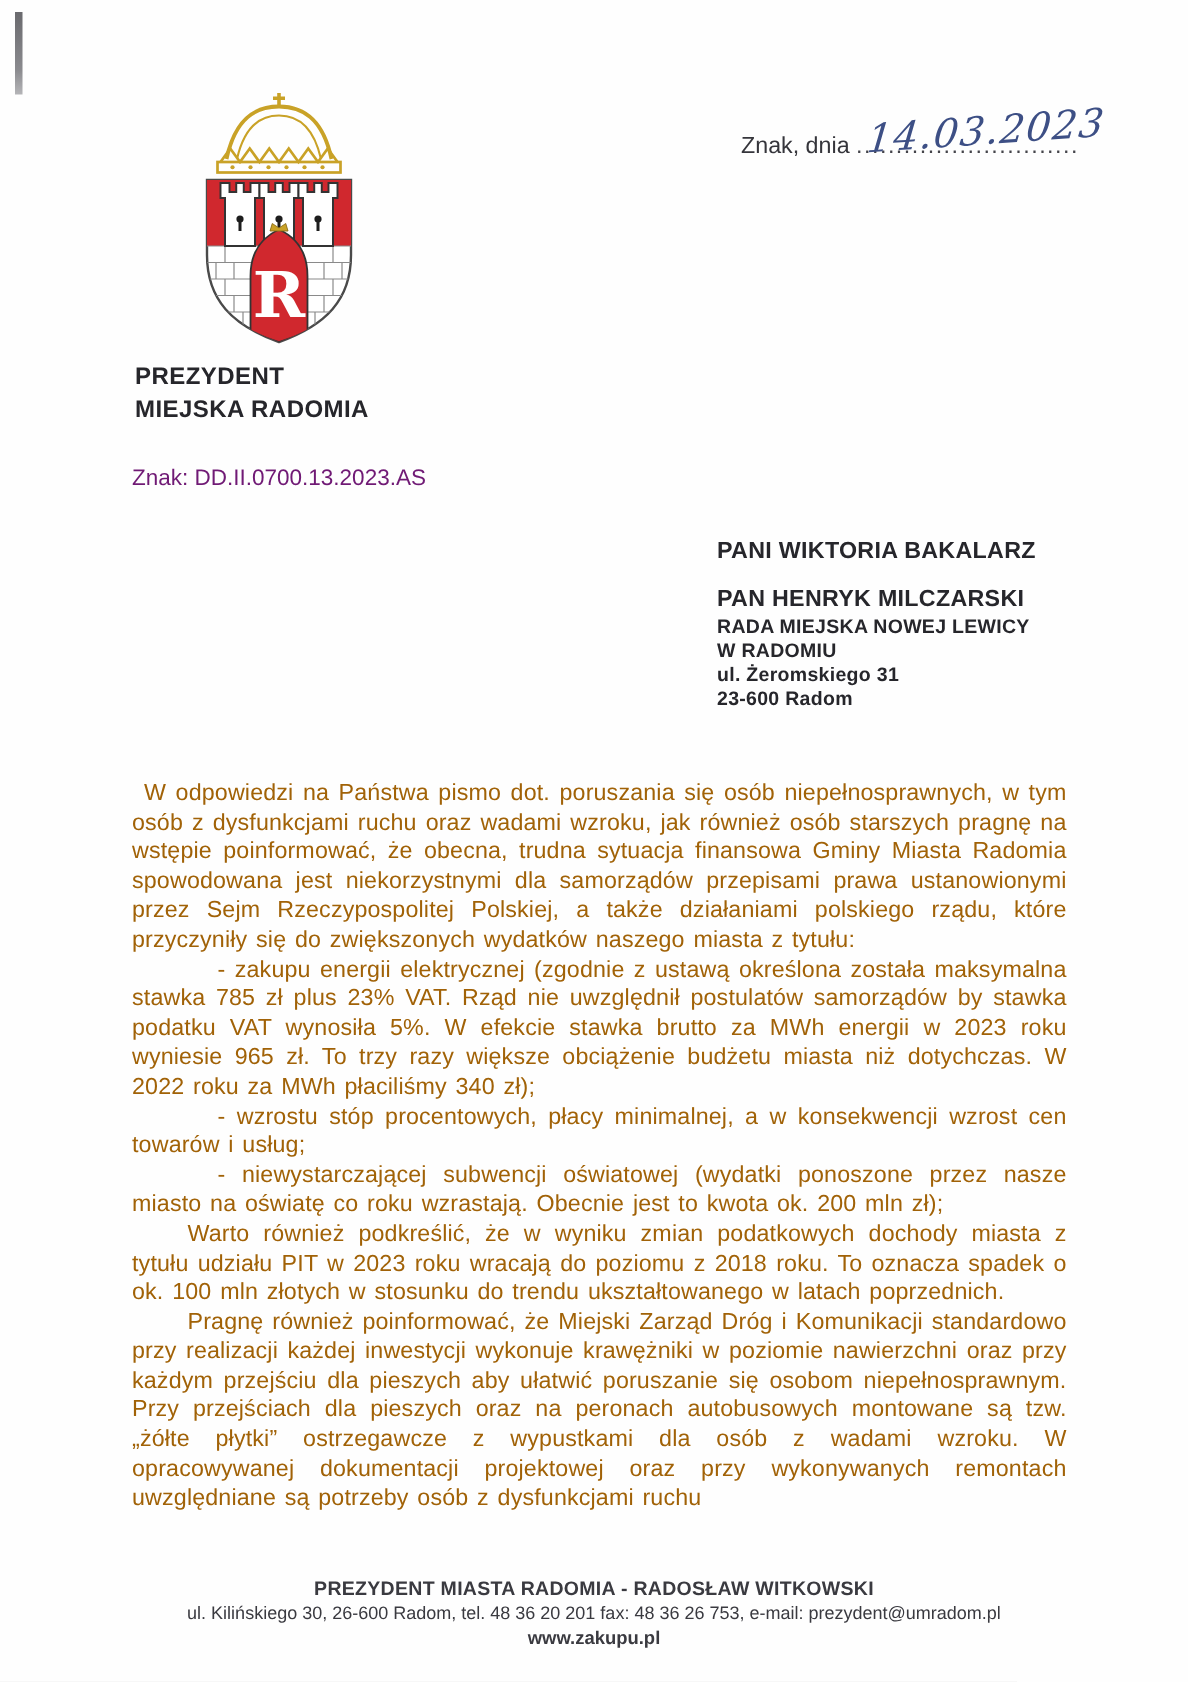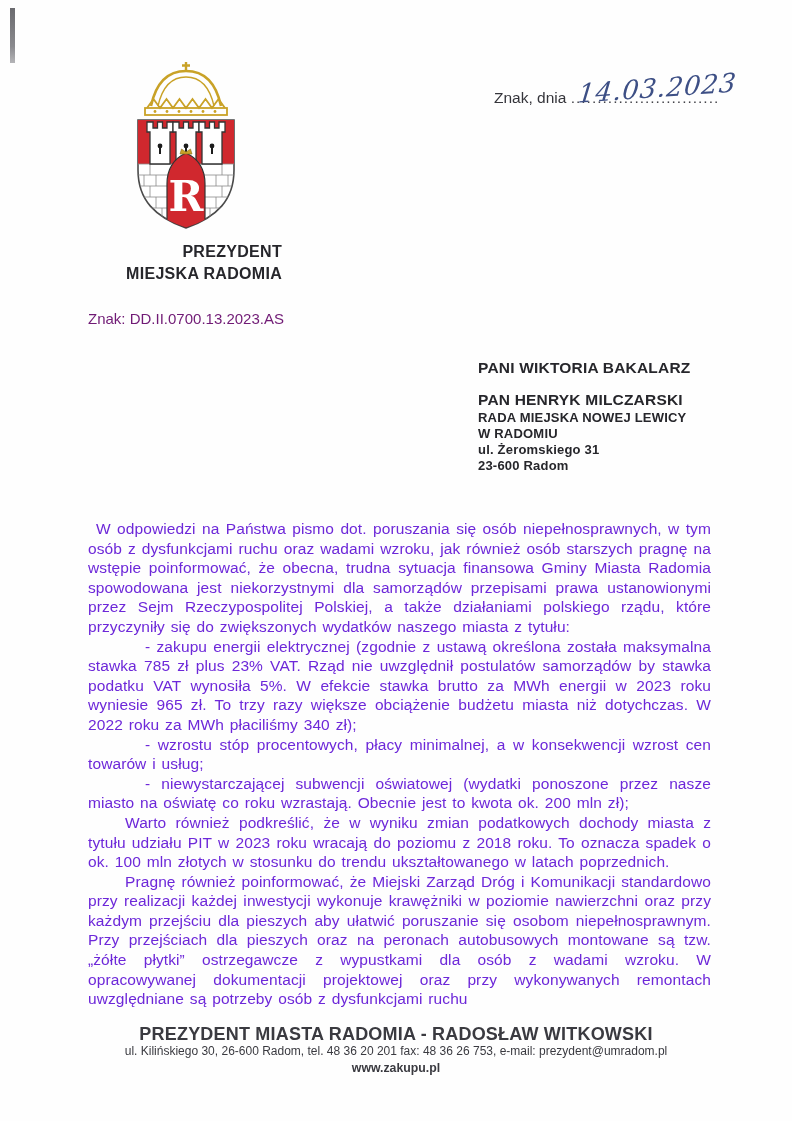--- a/index.html
+++ b/index.html
@@ -22,21 +22,21 @@
     width: 5px; height: 55px;
     background: linear-gradient(180deg, #6a6a6e 0%, #8a8a8e 70%, #b5b5b8 100%);
   }
 
   
   .crest { position: absolute; left: 131px; top: 60px; width: 110px; height: 172px; }
 
   
   .sender-title {
     position: absolute; left: 90px; top: 241px; width: 192px;
-    text-align: right; font-weight: bold;
+    text-align: left; font-weight: bold;
     font-size: 16px; line-height: 22px;
     color: #26262b; letter-spacing: 0.3px;
   }
 
   
   .date-line {
     position: absolute; left: 494px; top: 89px;
     font-size: 15.5px; color: #35353b;
     white-space: nowrap;
   }
@@ -62,32 +62,32 @@
     color: #26262b; font-weight: bold;
   }
   .recipient .big   { font-size: 15.5px; line-height: 20px; letter-spacing: 0.2px; margin-top: 12px; }
   .recipient .small { font-size: 13px;   line-height: 16px; letter-spacing: 0.2px; }
 
   .body-text {
     position: absolute; left: 88px; top: 519px; width: 623px;
     font-size: 15.5px; line-height: 19.6px;
     letter-spacing: 0.1px; word-spacing: 1.4px;
     text-align: justify;
-    color: #6d28d9;
+    color: #a16207;
   }
   .body-text p { margin: 0; }
   .indent-sm { text-indent: 8px; }
   .indent-md { text-indent: 37px; }
   .indent-lg { text-indent: 57px; }
 
   .footer {
     position: absolute; left: 0; top: 1026px; width: 792px;
     text-align: center; color: #3a3a40;
   }
-  .footer .f1 { font-size: 18px; font-weight: bold; line-height: 17px; letter-spacing: 0.2px; }
+  .footer .f1 { font-size: 13px; font-weight: bold; line-height: 17px; letter-spacing: 0.2px; margin-top: 24px; }
   .footer .f2 { font-size: 12px;   line-height: 17px; }
   .footer .f3 { font-size: 12.3px; font-weight: bold; line-height: 17px; }
 </style>
 </head>
 <body>
 
 <div class="page">
 
   <div class="scan-mark"></div>
 

